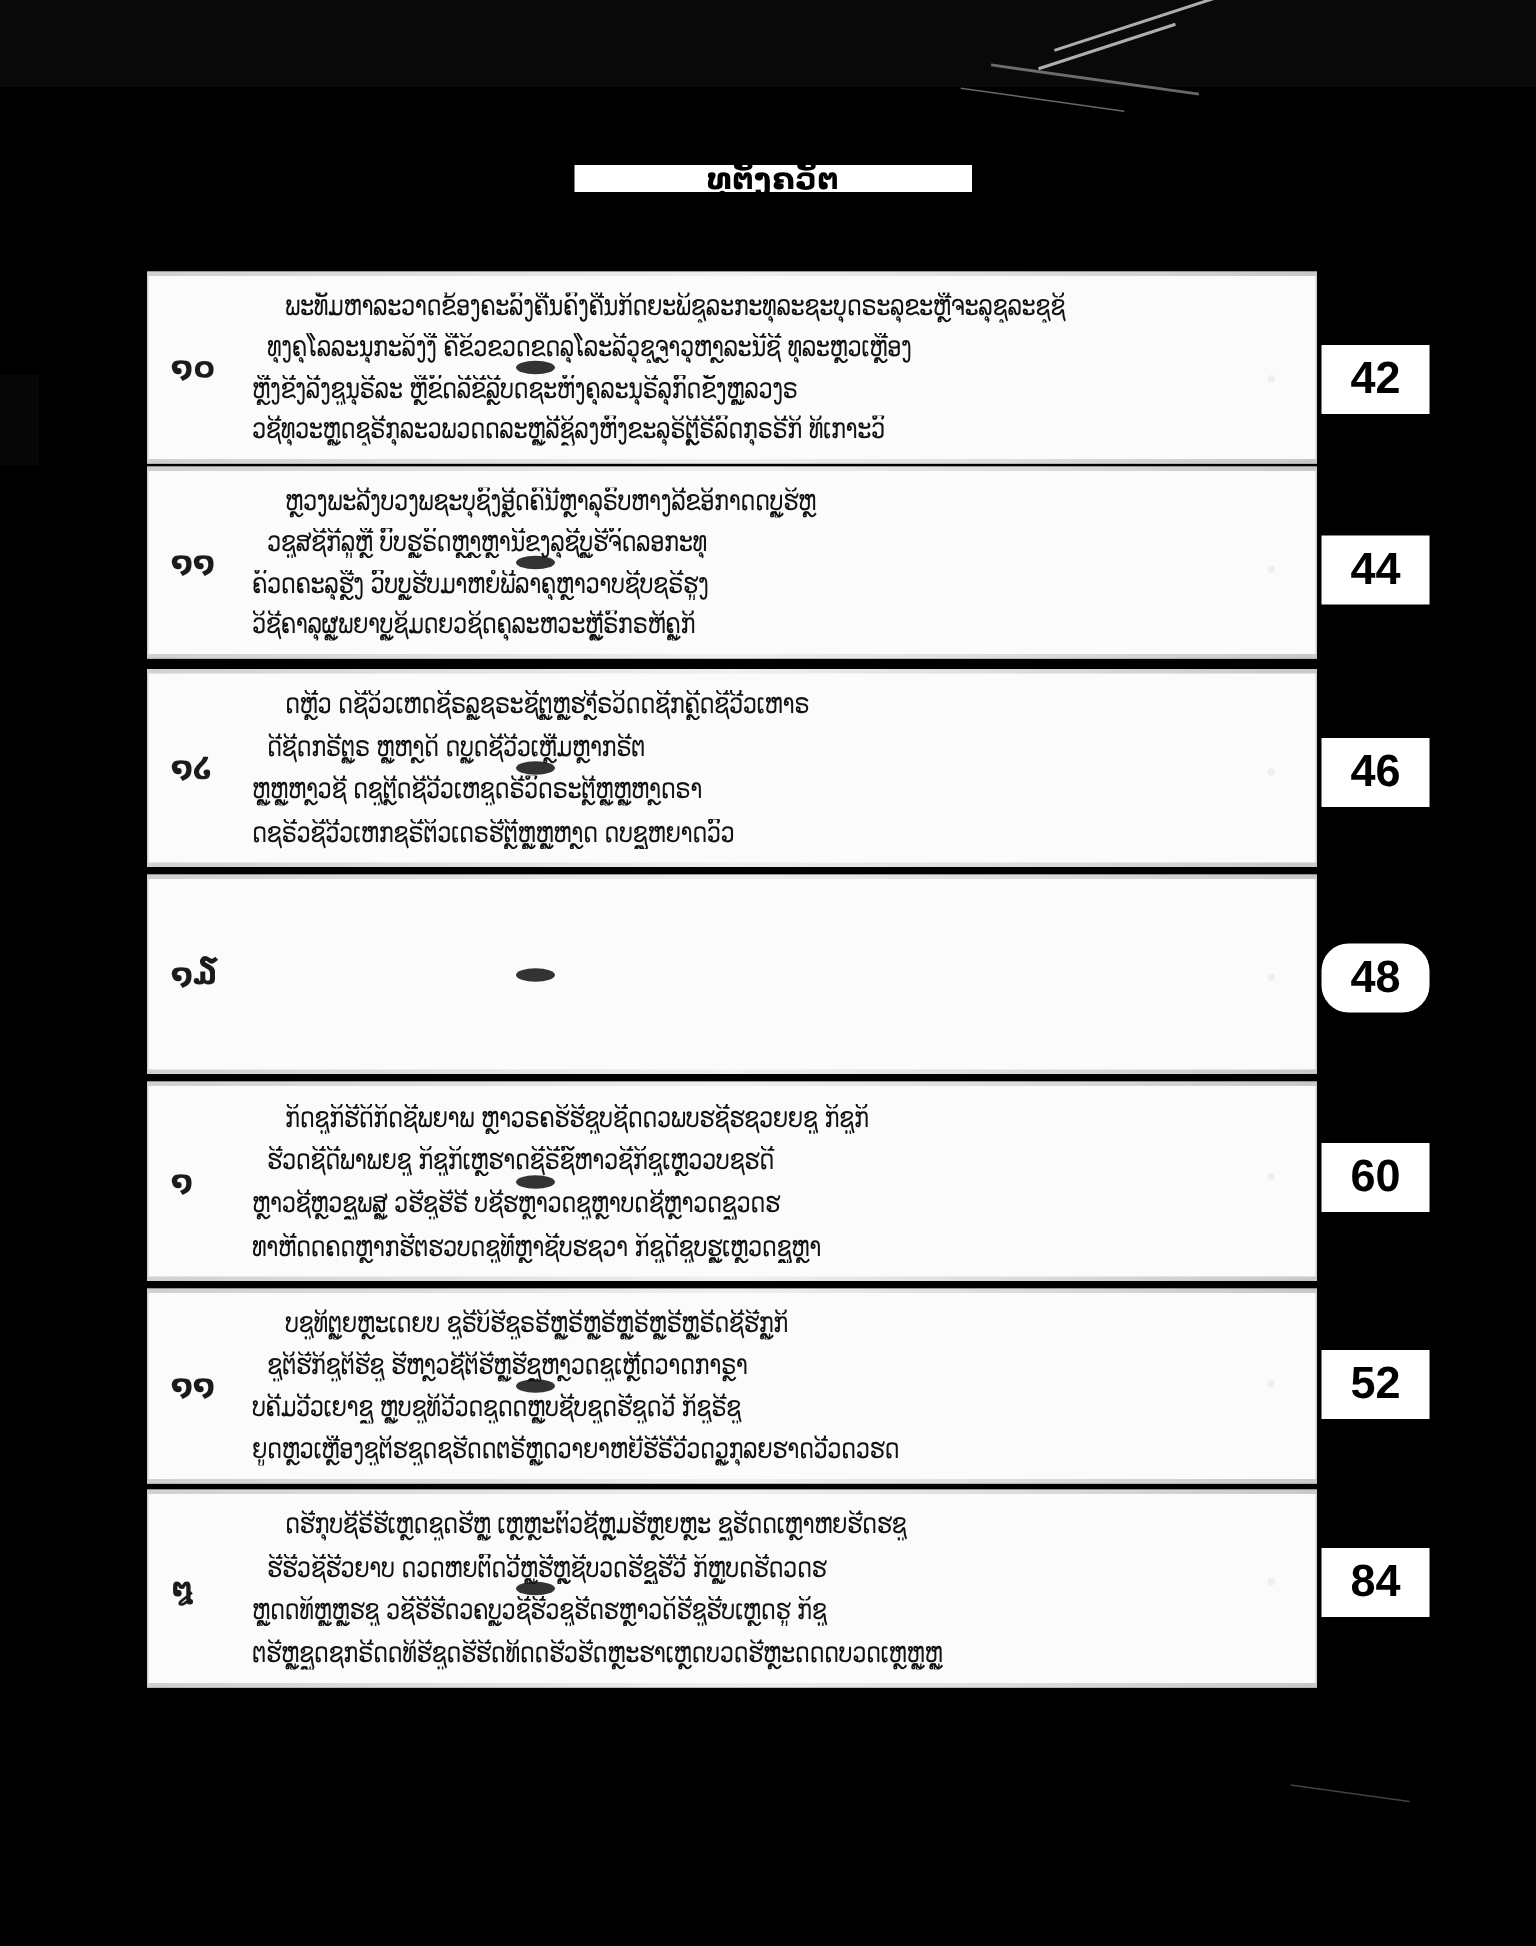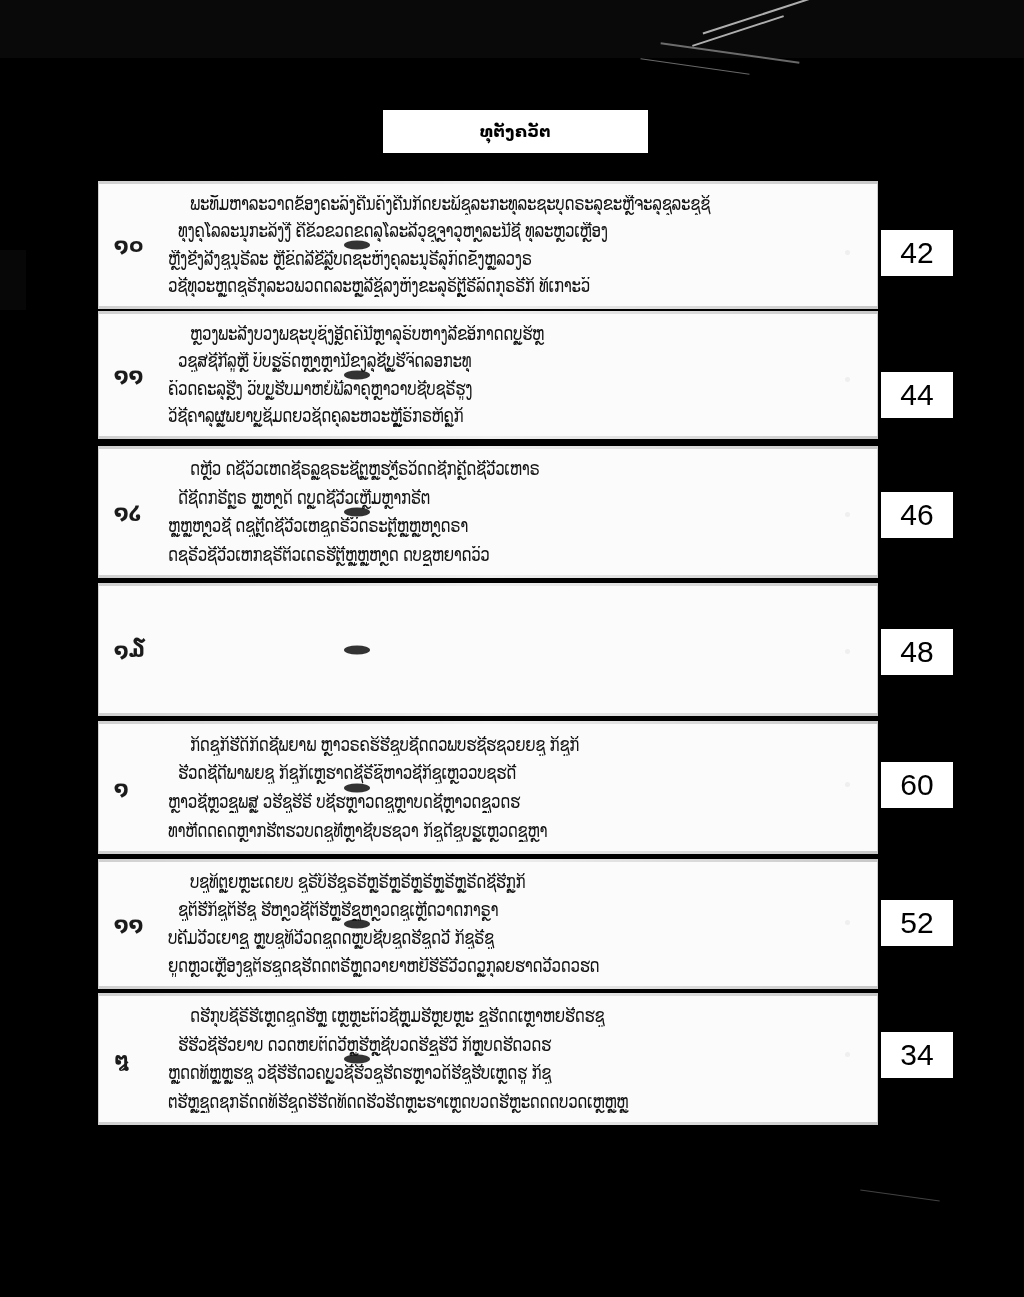--- a/index.html
+++ b/index.html
@@ -43,22 +43,22 @@
     background: #ffffff;
     color: #000;
     display: flex;
     align-items: center;
     justify-content: center;
     font-weight: 700;
     letter-spacing: 0.5px;
   }
   #title-label {
     left: 383px; top: 110px;
-    width: 265px; height: 43px;
-    font-size: 16px;
+    width: 265px; height: 18px;
+    font-size: 20px;
   }
   #footer-label {
     left: 381px; top: 1168px;
     width: 265px; height: 38px;
     font-size: 24px;
     letter-spacing: 1.5px;
   }
 
   
   .folio {
@@ -134,21 +134,21 @@
     position: absolute;
     left: 881px;
     width: 72px;
     height: 46px;
     background: #ffffff;
     color: #000;
     display: flex;
     align-items: center;
     justify-content: center;
     font-size: 30px;
-    font-weight: 400;
+    font-weight: 700;
     font-family: "Liberation Sans", sans-serif;
   }
   .dot {
     position: absolute;
     left: 845px;
     width: 5px; height: 5px;
     background: #efefef;
     border-radius: 50%;
   }
 </style>
@@ -188,21 +188,21 @@
         <div class="folio-mark">໑໑</div>
         <div class="binding-hole"></div>
         <div class="lines">
           <div class="script-line indent1">ຫຼວງພະລີງບວງພຊະບຸຊົງອີຼດຄົນີຫຼາລຸຣົບຫາງລີຂອິກາດດບຼູຮິຫຼ</div>
           <div class="script-line indent2">ວຊູສຊີກີລູຫຼື ບົບຮຼູຣົດຫຼາຼຫຼານີຂງລຸຊີບຼູຮີຈົດລອກະທຸ</div>
           <div class="script-line">ຄົວດຄະລຸຮືຼງ ວົບບຼູຮີບມາຫຍໍພີລາຄຸຫຼາວາບຊີບຊຣີຮູງ</div>
           <div class="script-line">ວິຊີຄາລຸຜຼູພຍາບຼູຊິມດຍວຊິດຄຸລະຫວະຫຼູຼີຣົກຣຫິຄຼູກິ</div>
         </div>
       </div>
       <div class="dot" style="top: 377px;"></div>
-      <div class="pagenum" style="top: 372px;">44</div>
+      <div class="pagenum" style="top: 357px;">44</div>
       <div class="folio" style="top: 446px; height: 132px;">
         <div class="edge-top"></div>
         <div class="edge-bottom"></div>
         <div class="folio-mark">໑໒</div>
         <div class="binding-hole"></div>
         <div class="lines">
           <div class="script-line indent1">ດຫຼີວ ດຊີວິວເຫດຊີຣລຼູຊຣະຊີຕຼູຫຼູຮາຼີຣວິດດຊີກຄຼີດຊີວີວເຫາຣ</div>
           <div class="script-line indent2">ດີຊີດກຣີຕຼູຣ ຫຼູຫາຼູດິ ດບຼູດຊີວີວເຫຼືມຫຼາກຣີຕ</div>
           <div class="script-line">ຫຼູຫຼູຫາຼູວຊີ ດຊູຕຼີດຊີວີວເຫຊູດຣີວົດຣະຕຼີຫຼູຫຼູຫາຼູດຣາ</div>
           <div class="script-line">ດຊຣີວຊີວີວເຫກຊຣີຕິວເດຣຮີຕຼີຫຼູຫຼູຫາຼູດ ດບຊຼຸຫຍາດວົວ</div>
@@ -210,21 +210,21 @@
       </div>
       <div class="dot" style="top: 512px;"></div>
       <div class="pagenum" style="top: 492px;">46</div>
       <div class="folio" style="top: 583px; height: 133px;">
         <div class="edge-top"></div>
         <div class="edge-bottom"></div>
         <div class="folio-mark">໑໓</div>
         <div class="binding-hole"></div>
       </div>
       <div class="dot" style="top: 649px;"></div>
-      <div class="pagenum" style="top: 629px;">48</div>
+      <div class="pagenum" style="top: 629px; border-radius: 18px;">48</div>
       <div class="folio" style="top: 721px; height: 133px;">
         <div class="edge-top"></div>
         <div class="edge-bottom"></div>
         <div class="folio-mark">໑</div>
         <div class="binding-hole"></div>
         <div class="lines">
           <div class="script-line indent1">ກິດຊູກິຮີດິກິດຊີພຍາພ ຫຼາວຣຄຮິຮີຊູບຊີດດວພບຮຊີຮຊວຍຍຊູ ກິຊູກິ</div>
           <div class="script-line indent2">ຮີວດຊີດີພາພຍຊູ ກິຊູກິເຫຼຮາດຊີຣີຊ໌ຫາວຊີກິຊູເຫຼວວບຊຮດີ</div>
           <div class="script-line">ຫຼາວຊີຫຼວຊຼູພສຼູ ວຮີຊູຮີຣີ ບຊີຮຫຼາວດຊູຫຼາບດຊີຫຼາວດຊຼູວດຮ</div>
           <div class="script-line">ທາຫີດດຄດຫຼາກຮີຕຮວບດຊູທີຫຼາຊີບຮຊວາ ກິຊູດີຊູບຮຼູເຫຼວດຊຼູຫຼາ</div>
@@ -252,16 +252,16 @@
         <div class="folio-mark">໘</div>
         <div class="binding-hole"></div>
         <div class="lines">
           <div class="script-line indent1">ດຮີກຸບຊີຣີຮີເຫຼດຊູດຮີຫຼູ ເຫຼຫຼະຕົວຊີຫຼຸມຮີຫຼຍຫຼະ ຊຼູຮີດດເຫຼາຫຍຮີດຮຊູ</div>
           <div class="script-line indent2">ຮີຮີວຊີຮີວຍາບ ດວດຫຍຕົດວີຫຼູຮີຫຼຸຊີບວດຮີຊຼູຮີວີ ກິຫຼູບດຮີດວດຮ</div>
           <div class="script-line">ຫຼູດດທິຫຼູຫຼູຮຊູ ວຊີຮີຮີດວຄບຼູວຊີຮີວຊູຮີດຮຫຼາວດິຮີຊູຮີບເຫຼດຮູ ກິຊູ</div>
           <div class="script-line">ຕຮີຫຼູຊຼູດຊກຣີດດທິຮີຊູດຮີຮີດທິດດຮີວຮີດຫຼະຮາເຫຼດບວດຮີຫຼະດດດບວດເຫຼຫຼູຫຼູ</div>
         </div>
       </div>
       <div class="dot" style="top: 1052px;"></div>
-      <div class="pagenum" style="top: 1032px;">34</div>
+      <div class="pagenum" style="top: 1032px;">84</div>
     </div>
 
 </div>
 
 </body></html>

